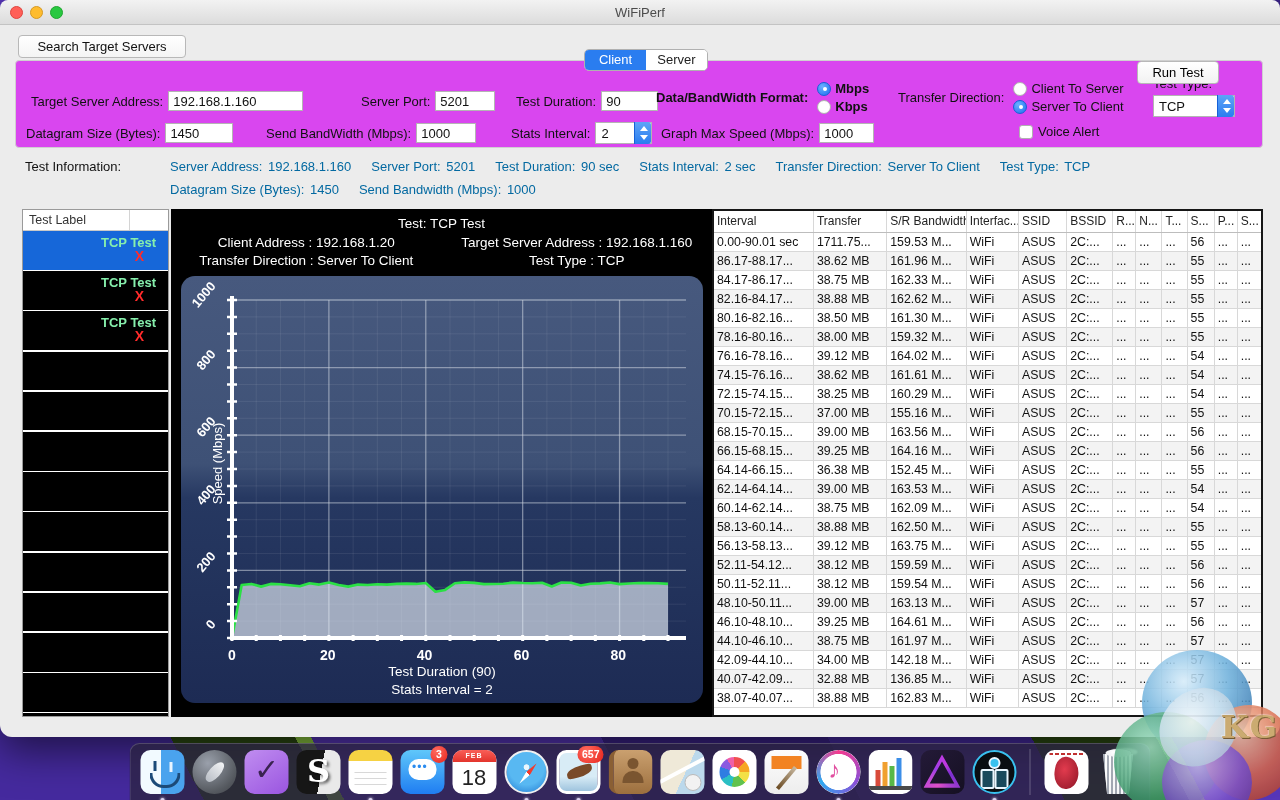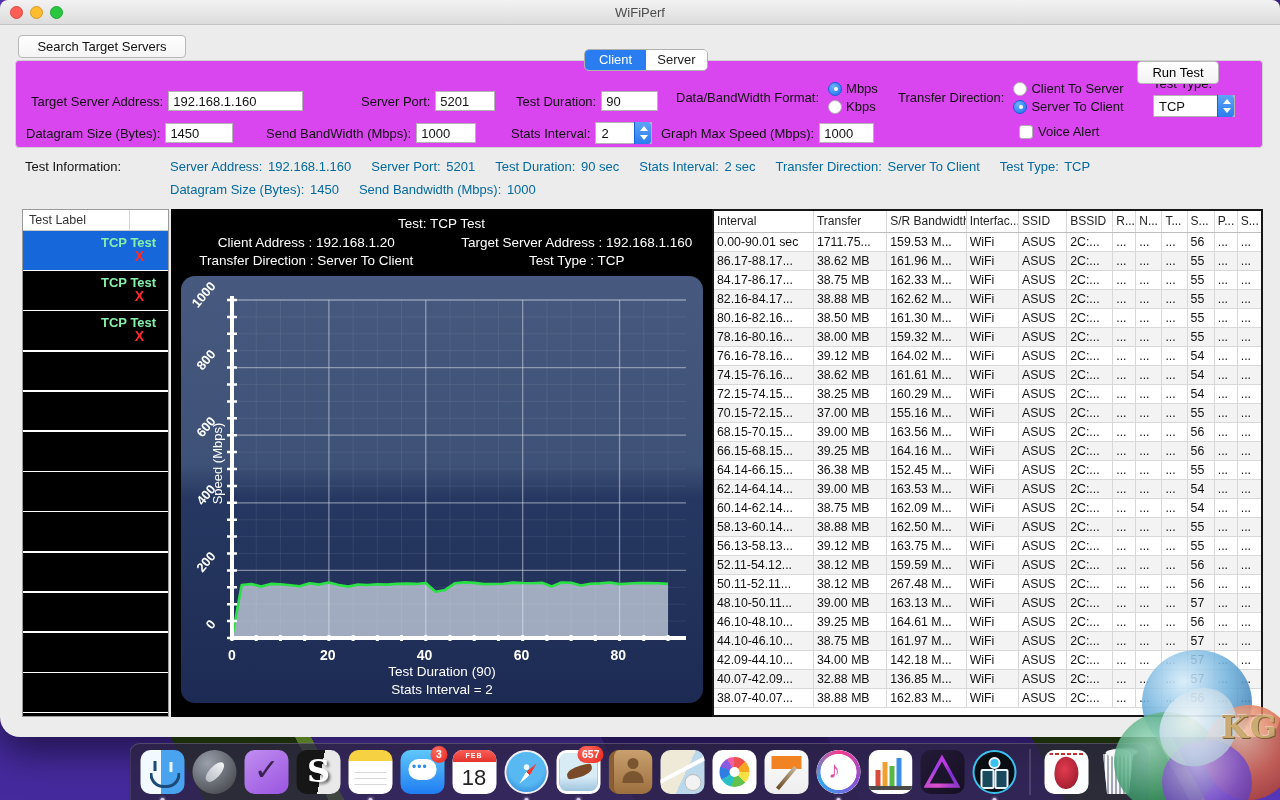--- a/index.html
+++ b/index.html
@@ -4,21 +4,21 @@
 <style>
   * { margin:0; padding:0; box-sizing:border-box; }
   html,body { width:1280px; height:800px; overflow:hidden; }
   body {
     font-family:"Liberation Sans","DejaVu Sans",sans-serif;
     background:repeating-linear-gradient(62deg,#452a9e 0 180px,#2c4a12 180px 290px,#8ac53f 290px 304px,#5636b8 304px 560px,#3a2287 560px 760px);
     position:relative;
   }
   
   .window { position:absolute; left:0; top:0; width:1280px; height:737px; background:#ececec;
-    border-radius:20px; box-shadow:0 14px 40px rgba(0,0,0,.55); }
+    border-radius:12px; box-shadow:0 14px 40px rgba(0,0,0,.55); }
   .titlebar { position:absolute; left:0; top:0; right:0; height:25px;
     background:linear-gradient(180deg,#f2f2f2,#dcdcdc); border-bottom:1px solid #c3c3c3;
     border-radius:8px 8px 0 0; }
   .tl { position:absolute; top:6px; width:13px; height:13px; border-radius:50%; }
   .tl.red{ left:10px; background:#ff5f57; border:1px solid #e0443e;}
   .tl.yel{ left:30px; background:#febc2e; border:1px solid #d69a22;}
   .tl.grn{ left:50px; background:#28c840; border:1px solid #1ea62f;}
   .title { position:absolute; left:0; right:0; top:5px; text-align:center; font-size:13px; color:#4c4c4c; }
 
   .search-btn { position:absolute; left:18px; top:35px; width:168px; height:23px;
@@ -204,21 +204,21 @@
       <input class="tin" style="width: 135px;" value="192.168.1.160">
     </div>
     <div class="f" style="left:345px; top:30px;">
       <label>Server Port:</label>
       <input class="tin" style="width: 60px;" value="5201">
     </div>
     <div class="f" style="left:500px; top:30px;">
       <label>Test Duration:</label>
       <input class="tin" style="width: 57px;" value="90">
     </div>
-    <div class="f" style="left:660px; top:20px;">
+    <div class="f" style="left:640px; top:20px;font-weight:bold;">
       <label>Data/BandWidth Format:</label>
       <div class="radio-col">
         <div class="radio-row">
           <span class="rd on" id="radio-mbps"></span>
           <span>Mbps</span>
         </div>
         <div class="radio-row">
           <span class="rd" id="radio-kbps"></span>
           <span>Kbps</span>
         </div>
@@ -694,21 +694,21 @@
             <td>...</td>
             <td>...</td>
             <td>...</td>
             <td>56</td>
             <td>...</td>
             <td>...</td>
           </tr>
           <tr>
             <td>50.11-52.11...</td>
             <td>38.12 MB</td>
-            <td>267.48 M...</td>
+            <td>159.54 M...</td>
             <td>WiFi</td>
             <td>ASUS</td>
             <td>2C:...</td>
             <td>...</td>
             <td>...</td>
             <td>...</td>
             <td>56</td>
             <td>...</td>
             <td>...</td>
           </tr>

